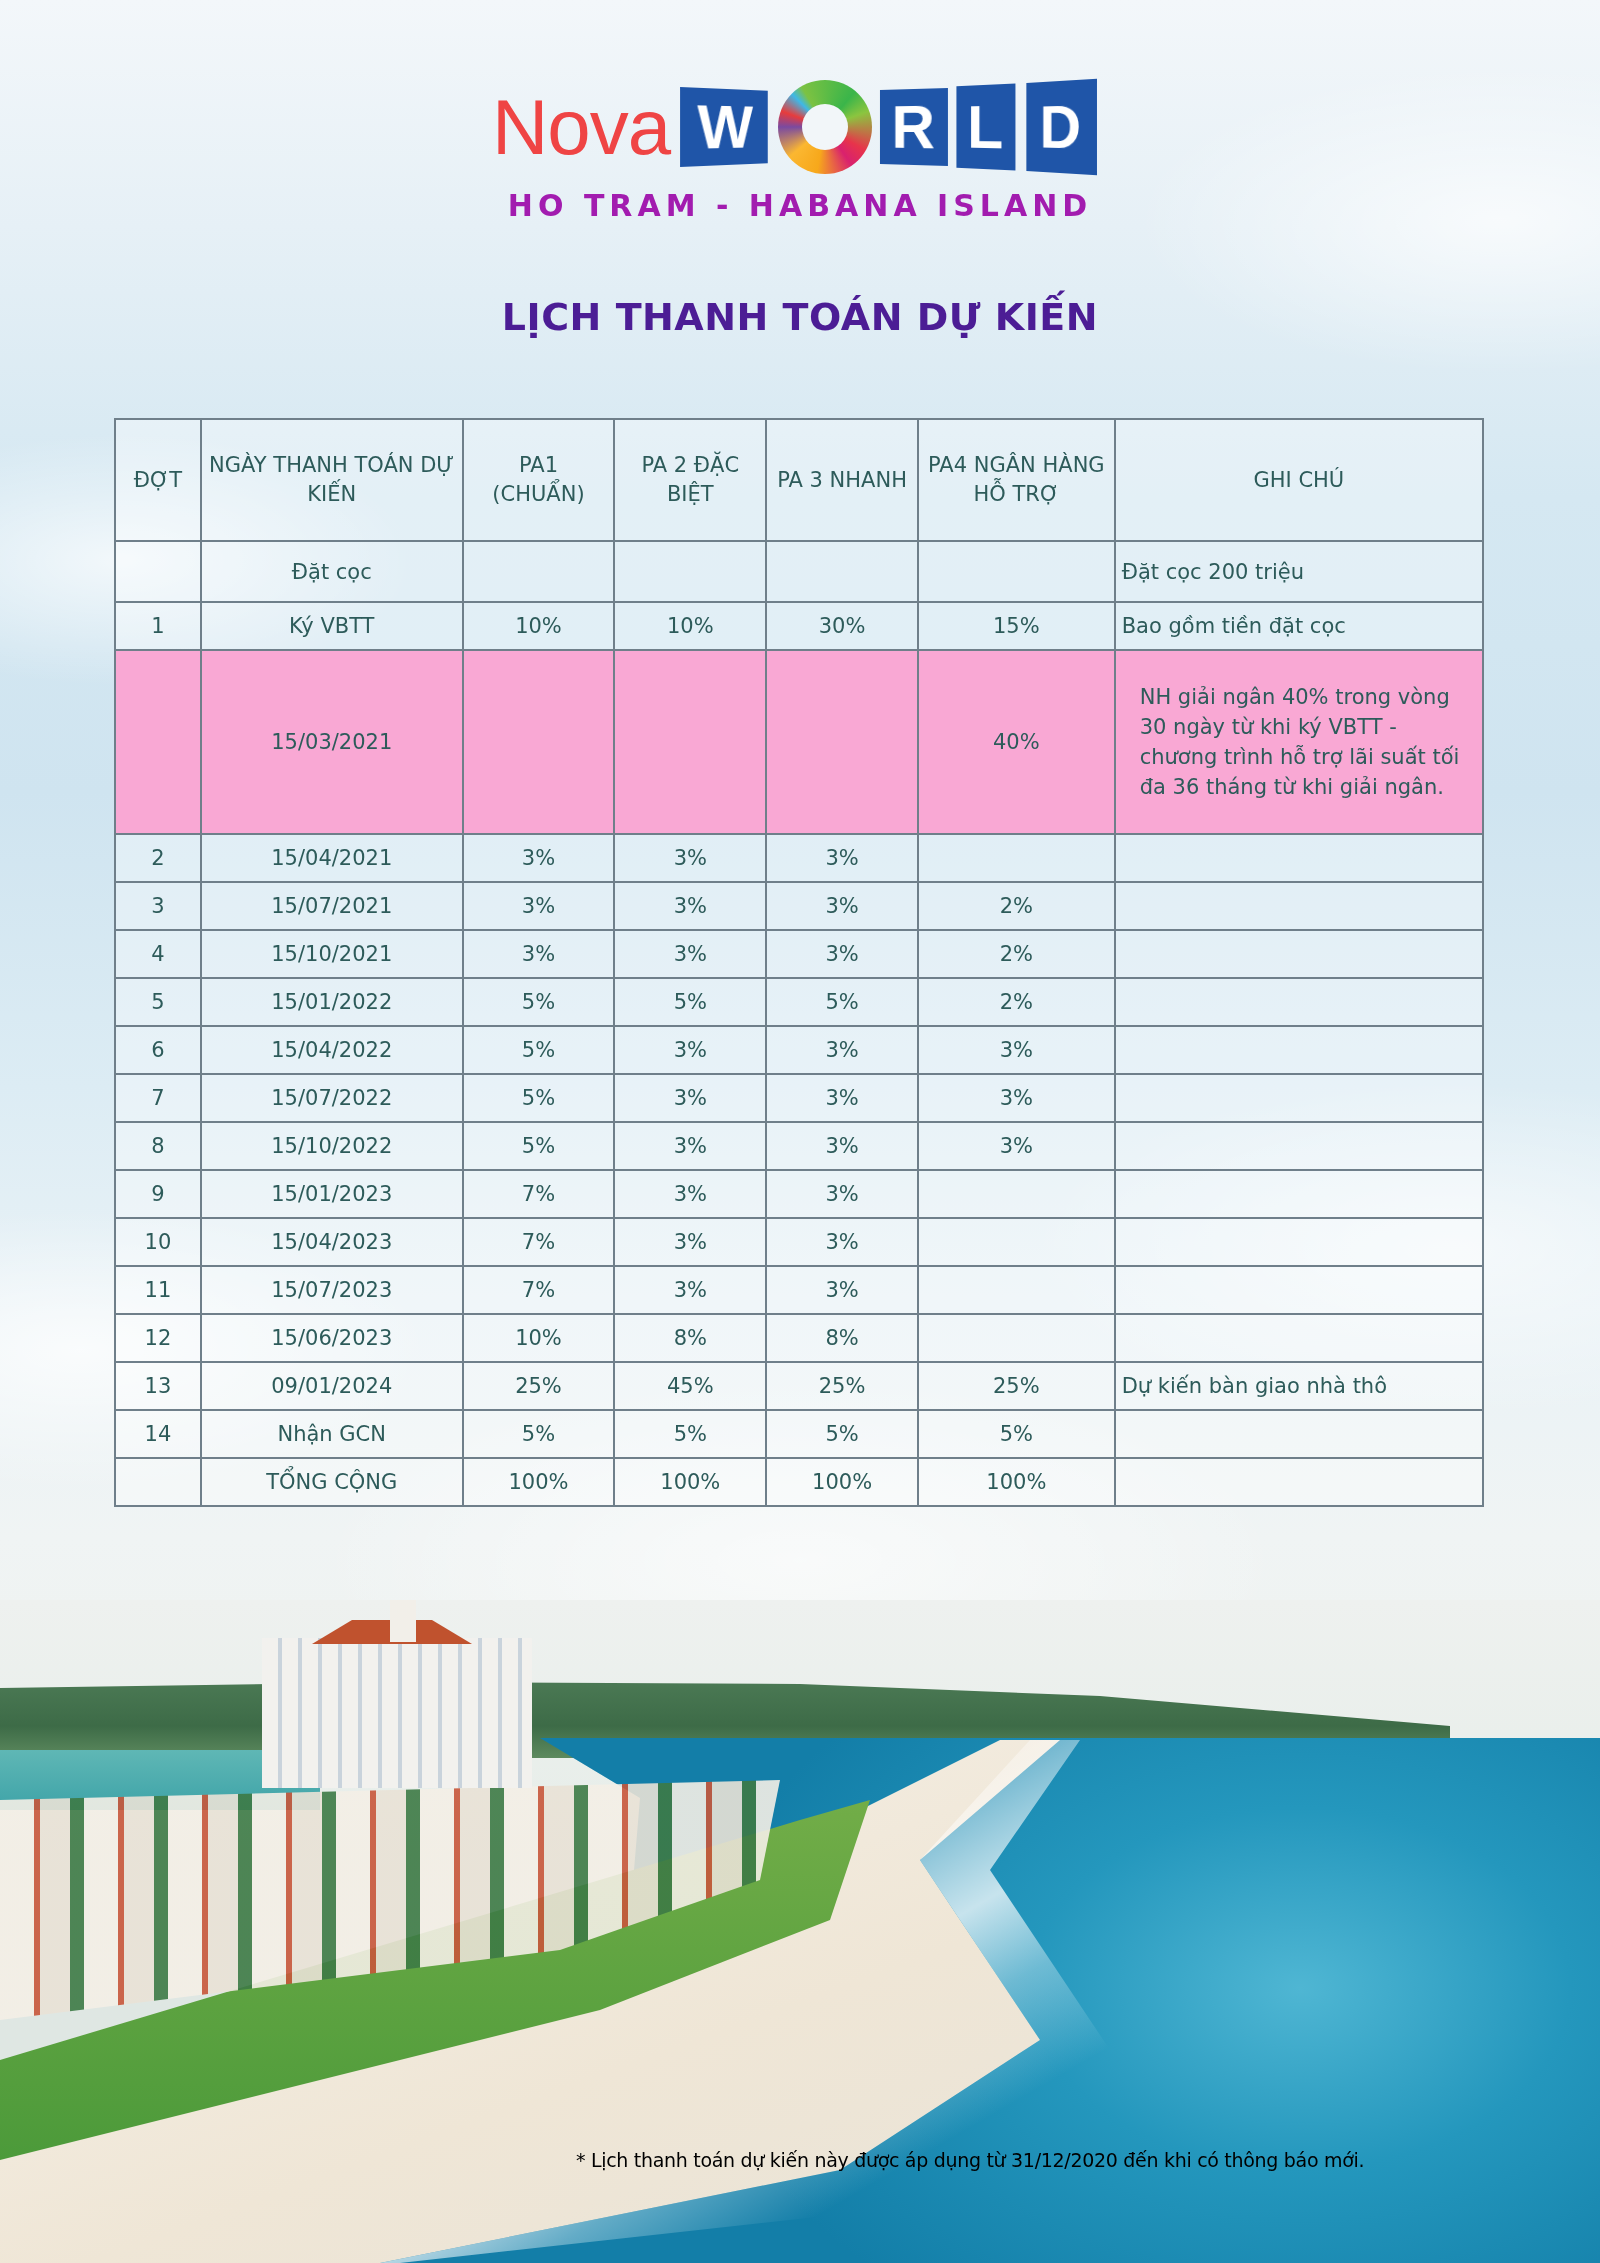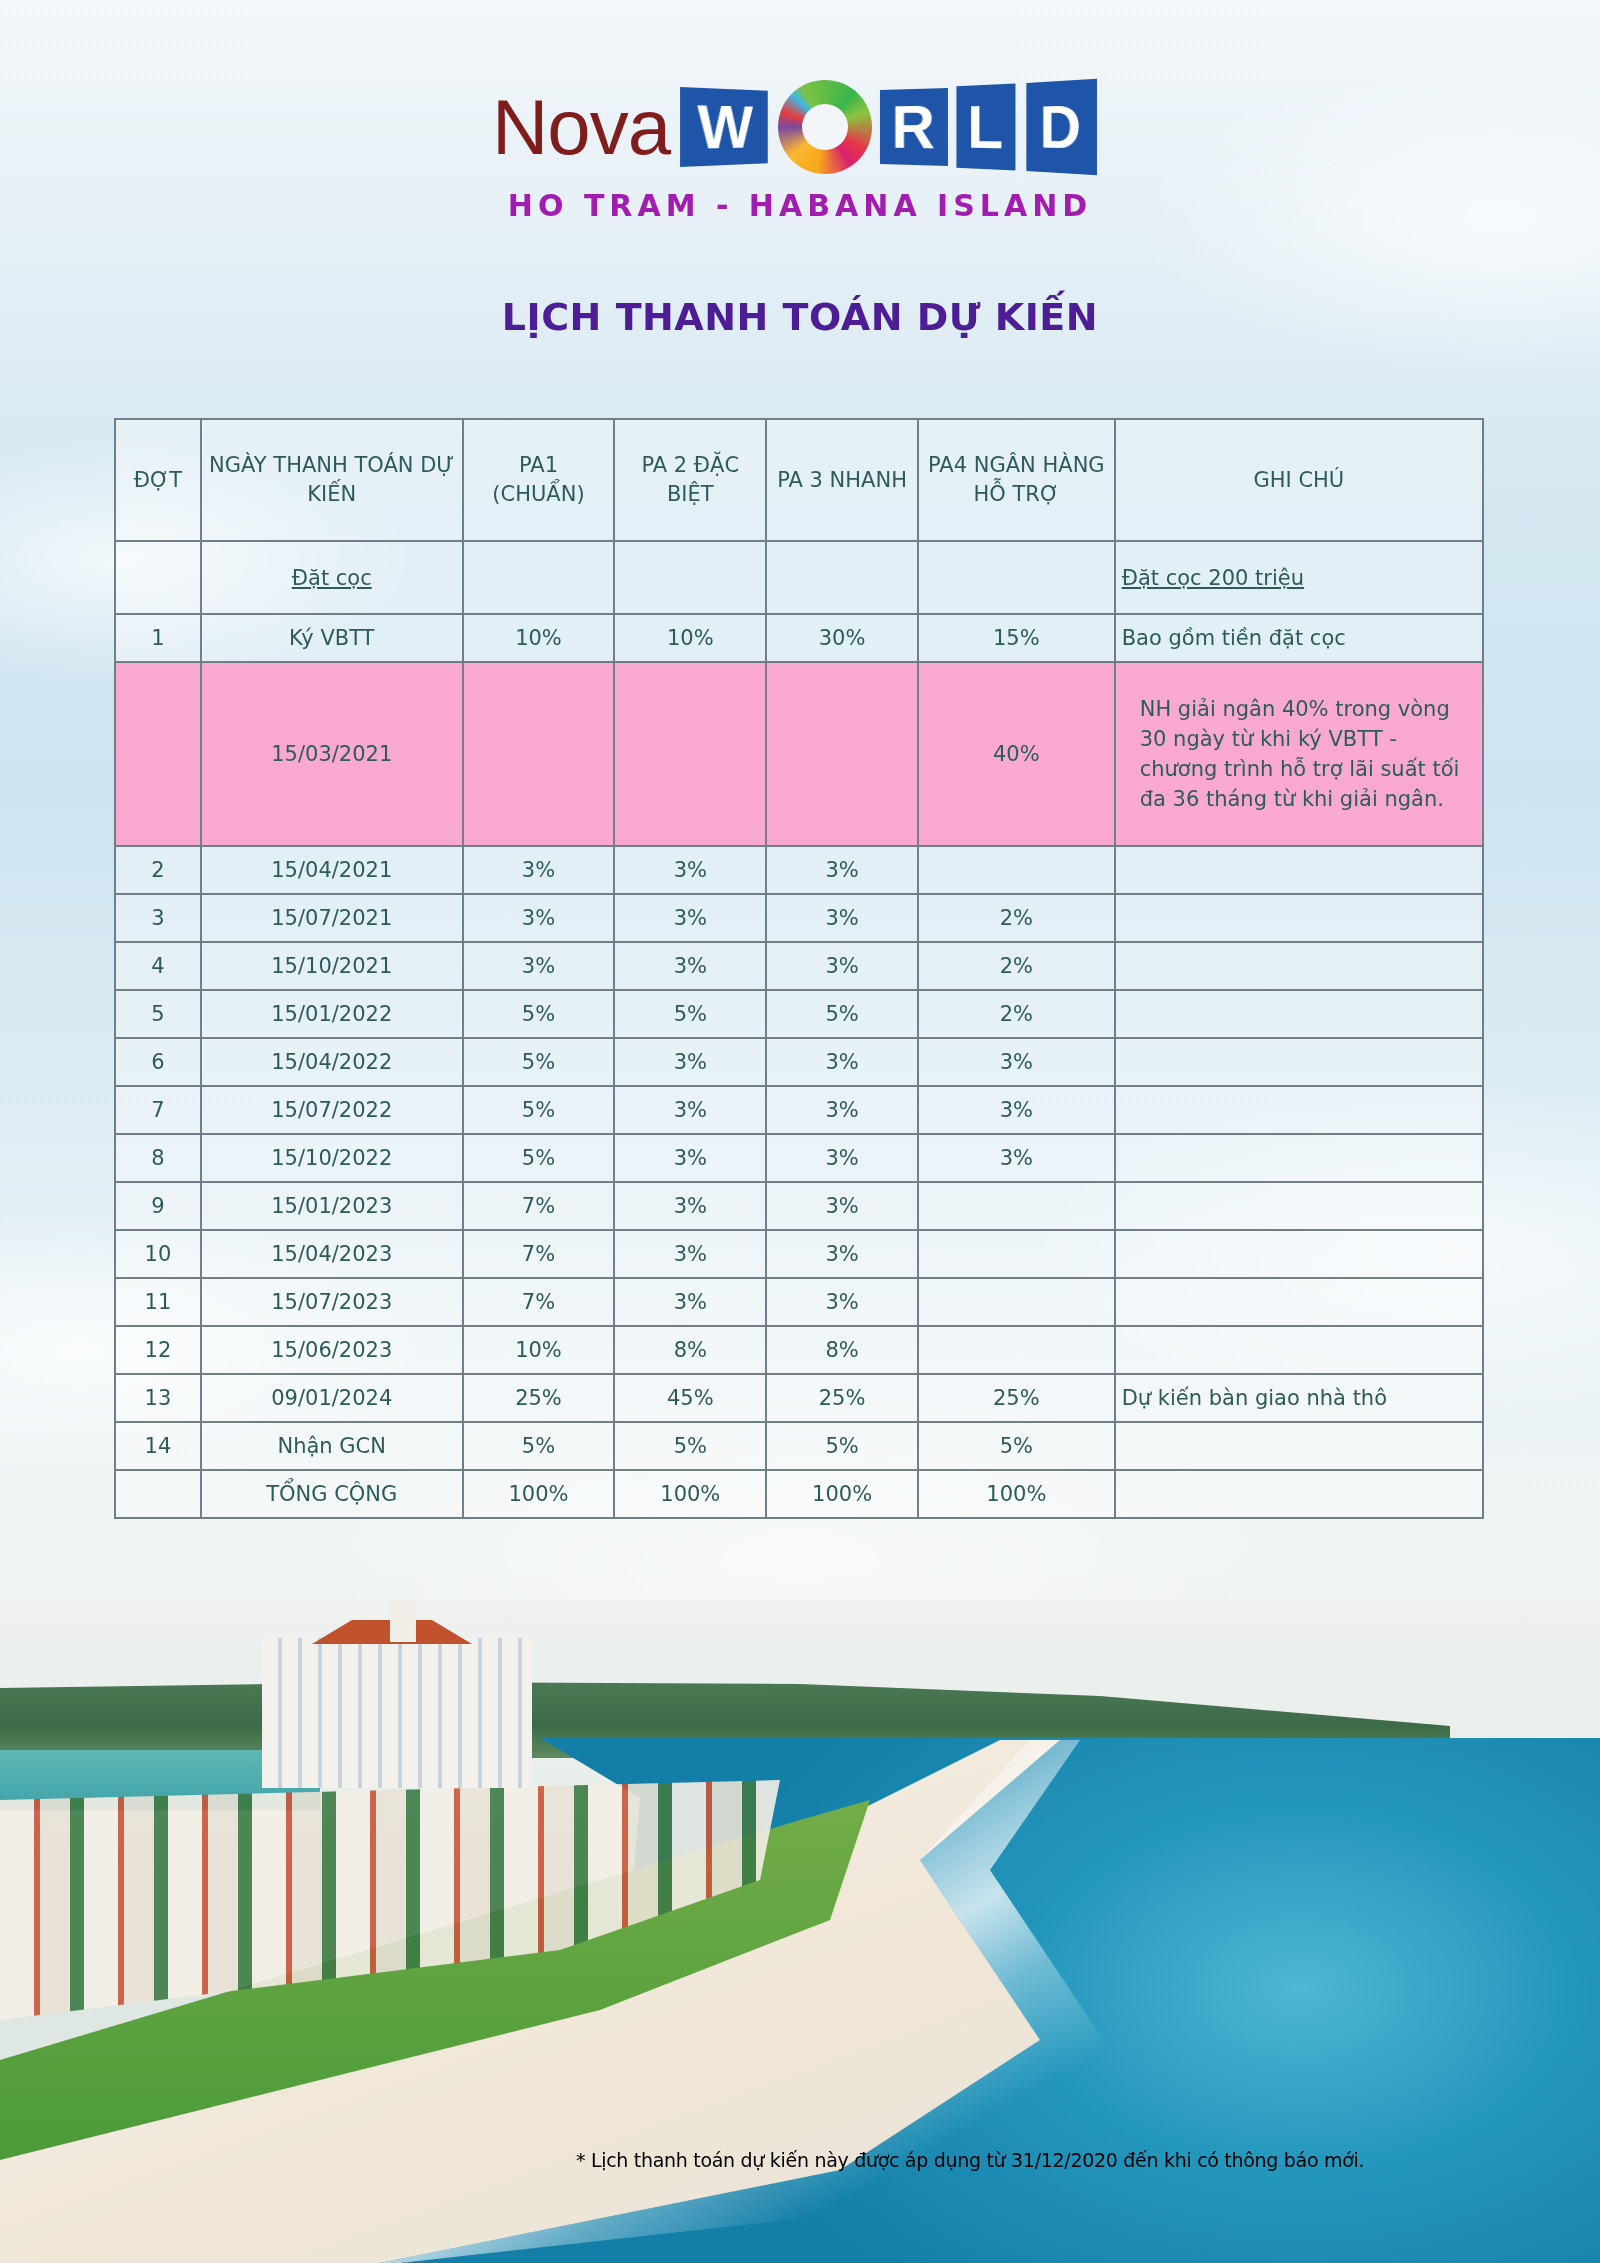--- a/index.html
+++ b/index.html
@@ -20,21 +20,21 @@
       radial-gradient(ellipse 700px 260px at 800px 1560px, rgba(255,255,255,0.6), rgba(255,255,255,0) 70%);
   }
 
   
   .logo {
     position: absolute; left: 492px; top: 72px; width: 616px; height: 110px;
     display: flex; align-items: center;
   }
   .logo .nova {
     font-family: "Liberation Sans", sans-serif;
-    font-size: 78px; color: #7f1d1d; letter-spacing: -1px; line-height: 1;
+    font-size: 78px; color: #ef4444; letter-spacing: -1px; line-height: 1;
     margin-right: 10px; font-weight: normal;
   }
   .logo .world { display: flex; align-items: center; gap: 6px; }
   .logo .tile {
     background: #1f55a8; color: #fff;
     font-family: "Liberation Sans", sans-serif; font-weight: bold;
     font-size: 62px; line-height: 1;
     display: flex; align-items: center; justify-content: center;
     height: 76px; width: 74px;
   }
@@ -73,21 +73,21 @@
   .schedule th, .schedule td {
     border: 2px solid #6f7f8a;
     text-align: center; vertical-align: middle;
     padding: 0 6px;
   }
   .schedule th {
     font-weight: normal; font-size: 21px; line-height: 29px; height: 122px;
     color: #2d5b5a;
   }
   .schedule td { height: 48px; }
-  .schedule tr.deposit td { height: 73px; text-decoration: underline; }
+  .schedule tr.deposit td { height: 61px; }
   .schedule td.note { text-align: left; }
   .schedule tr.highlight td { background: #f9a8d4; height: 184px; }
   .schedule tr.highlight td.note { line-height: 30px; padding: 14px 10px 14px 24px; }
   .col-dot  { width: 86px; }
   .col-date { width: 262px; }
   .col-pa1  { width: 152px; }
   .col-pa2  { width: 152px; }
   .col-pa3  { width: 152px; }
   .col-pa4  { width: 197px; }
   .col-note { width: 369px; }

